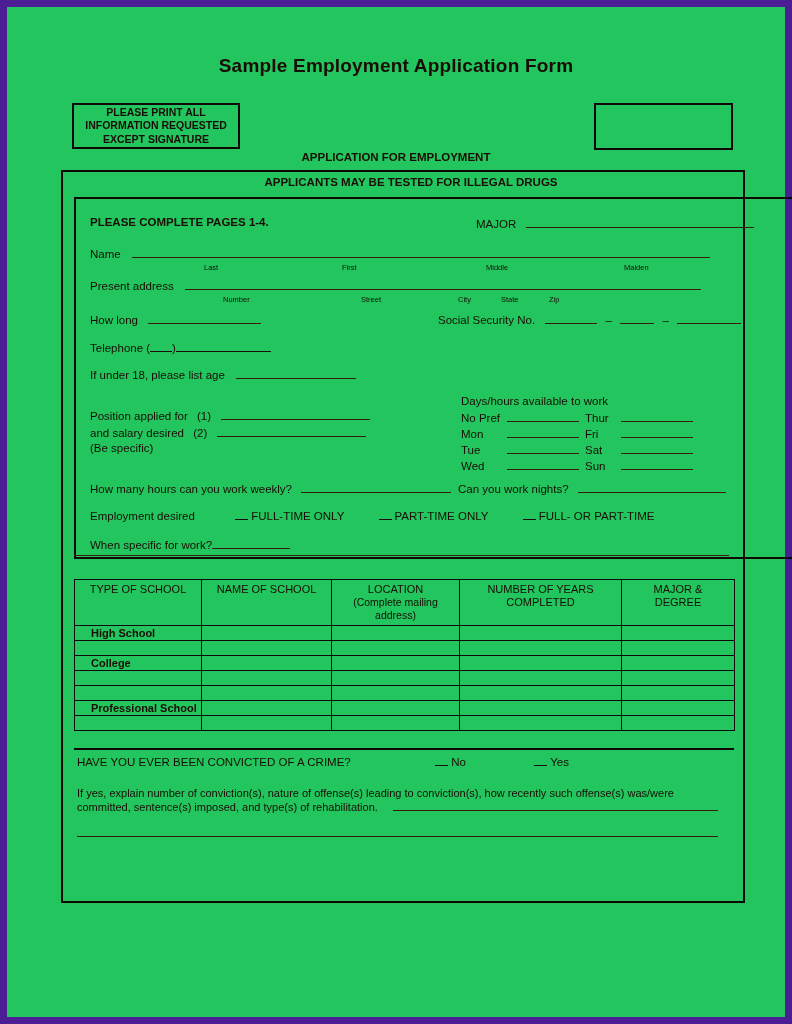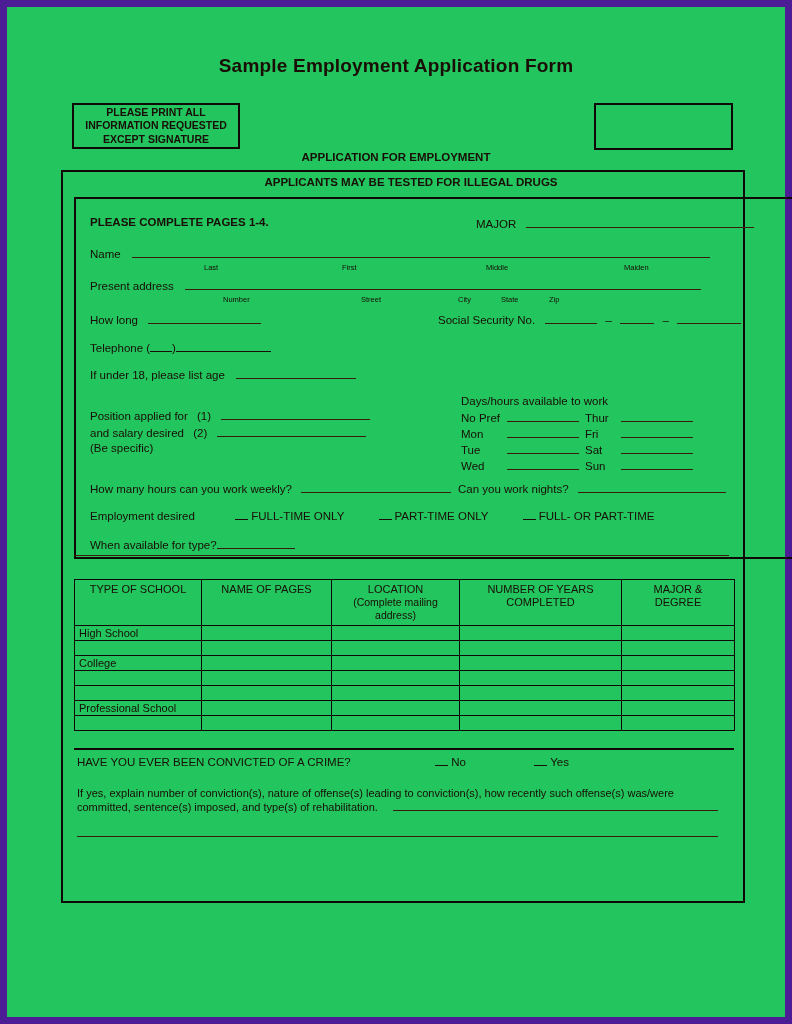--- a/index.html
+++ b/index.html
@@ -174,22 +174,23 @@
     height: 42px;
     vertical-align: top;
     padding-top: 3px;
     line-height: 13px;
   }
   .edu-table td {
     height: 14px;
     vertical-align: middle;
   }
   .edu-table td.lbl {
-    padding-left: 4px;
+    padding-left: 16px;
     text-align: left;
+    font-weight: bold;
   }
 
   
   .conv-sep {
     position: absolute;
     left: 11px;
     top: 576px;
     width: 660px;
     border-bottom: 2px solid #100804;
   }
@@ -347,41 +348,41 @@
         <span>Employment desired</span>
         <span style="display:inline-block; width:34px;"></span>
         <span class="blank-mark"></span><span>FULL-TIME ONLY</span>
         <span style="display:inline-block; width:28px;"></span>
         <span class="blank-mark"></span><span>PART-TIME ONLY</span>
         <span style="display:inline-block; width:28px;"></span>
         <span class="blank-mark"></span><span>FULL- OR PART-TIME</span>
       </div>
 
       <div class="row" style="left:14px; top:338px;">
-        <span>When available for type?</span><span class="rule" style="width:78px;"></span>
+        <span>When specific for work?</span><span class="rule" style="width:78px;"></span>
       </div>
     </div>
 
     <div class="hr-line" style="left:11px; top:383px; width:655px;"></div>
 
     <table class="edu-table">
       <colgroup>
         <col style="width:127px">
         <col style="width:130px">
         <col style="width:128px">
         <col style="width:162px">
         <col style="width:113px">
       </colgroup>
       <thead>
         <tr>
           <th>
             <div>TYPE OF SCHOOL</div>
           </th>
           <th>
-            <div>NAME OF PAGES</div>
+            <div>NAME OF SCHOOL</div>
           </th>
           <th>
             <div>LOCATION</div>
             <div style="font-size:10.5px;">(Complete mailing address)</div>
           </th>
           <th>
             <div>NUMBER OF YEARS</div>
             <div>COMPLETED</div>
           </th>
           <th>

